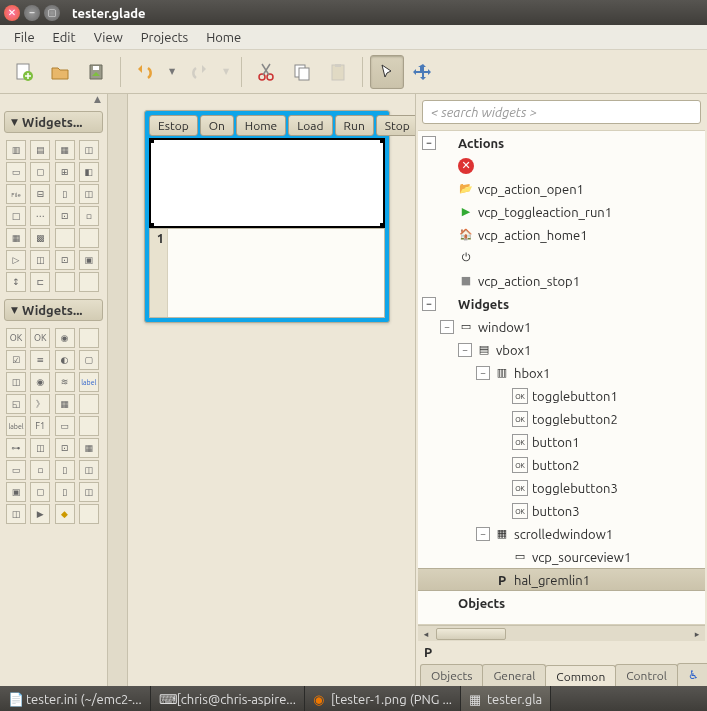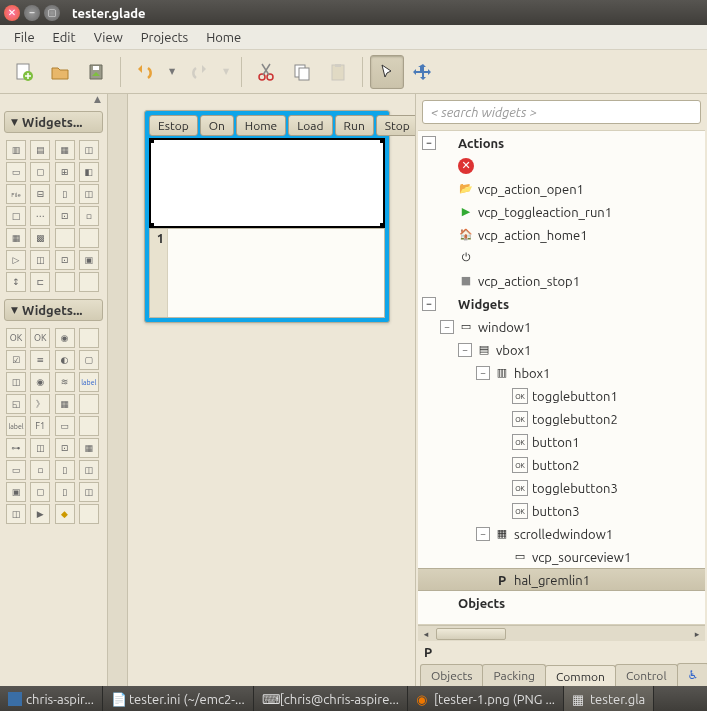--- a/index.html
+++ b/index.html
@@ -354,34 +354,30 @@
     <div class="hscroll">
       <span class="arr" style="left:0">◂</span>
       <div class="thumb"></div>
       <span class="arr" style="right:0">▸</span>
     </div>
     <div class="prop-label">
       <span class="ic" style="margin-right:4px"><b>P</b></span>
     </div>
     <div class="tabs">
       <div class="tab">Objects</div>
-      <div class="tab">Packing</div>
+      <div class="tab">General</div>
       <div class="tab active">Common</div>
       <div class="tab">Control</div>
       <div class="tab" style="color:#36c">♿</div>
     </div>
   </div>
 </div>
 
 <div class="taskbar">
   <div class="task-item">
-      <span class="task-ic" style="background:#3a6ea5"></span>
-      <span>chris-aspir...</span>
-    </div>
-  <div class="task-item">
       <span class="task-ic">📄</span>
       <span>tester.ini (~/emc2-...</span>
     </div>
   <div class="task-item">
       <span class="task-ic">⌨</span>
       <span>[chris@chris-aspire...</span>
     </div>
   <div class="task-item">
       <span class="task-ic" style="color:#e70">◉</span>
       <span>[tester-1.png (PNG ...</span>

